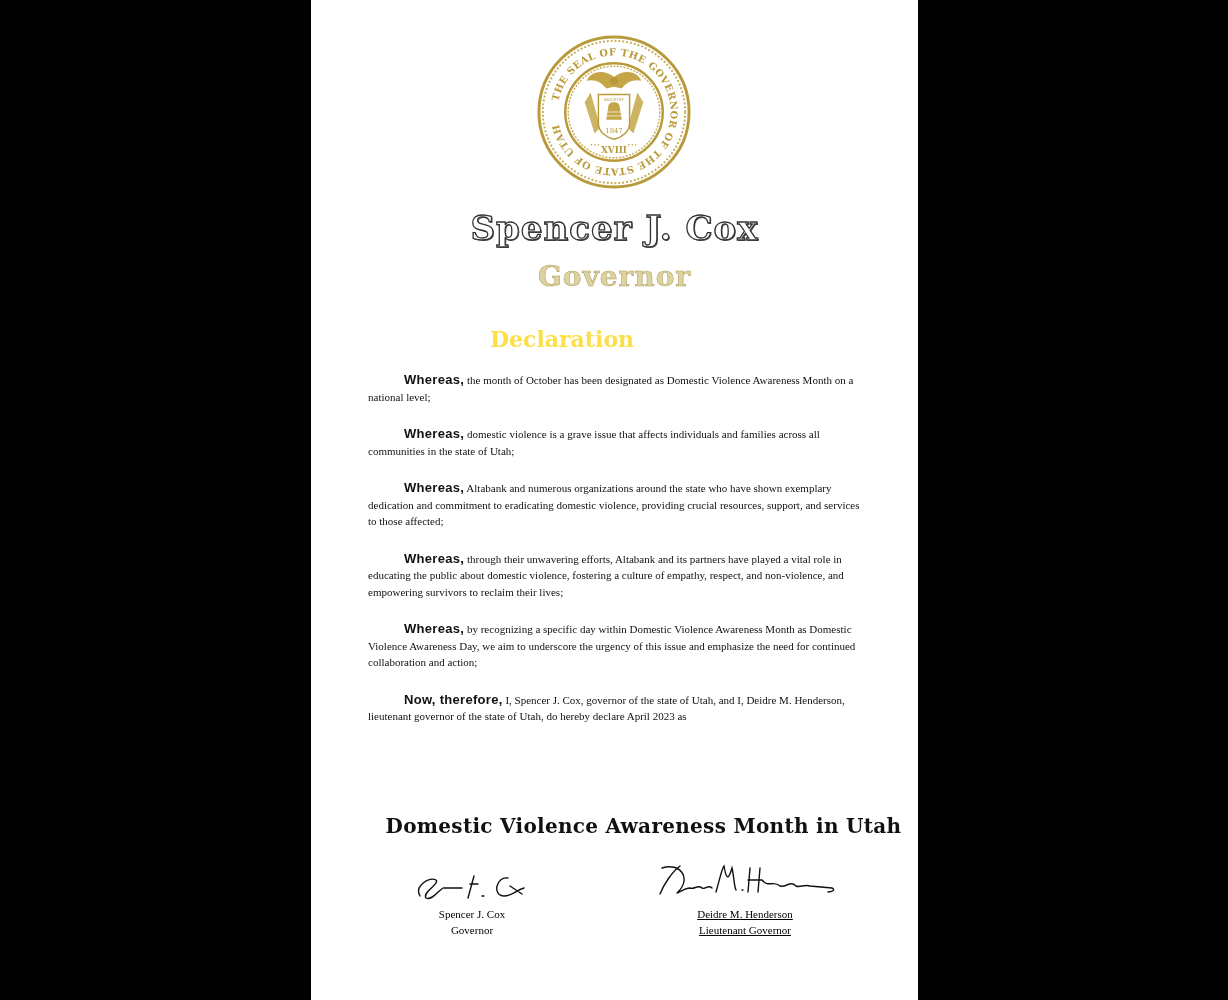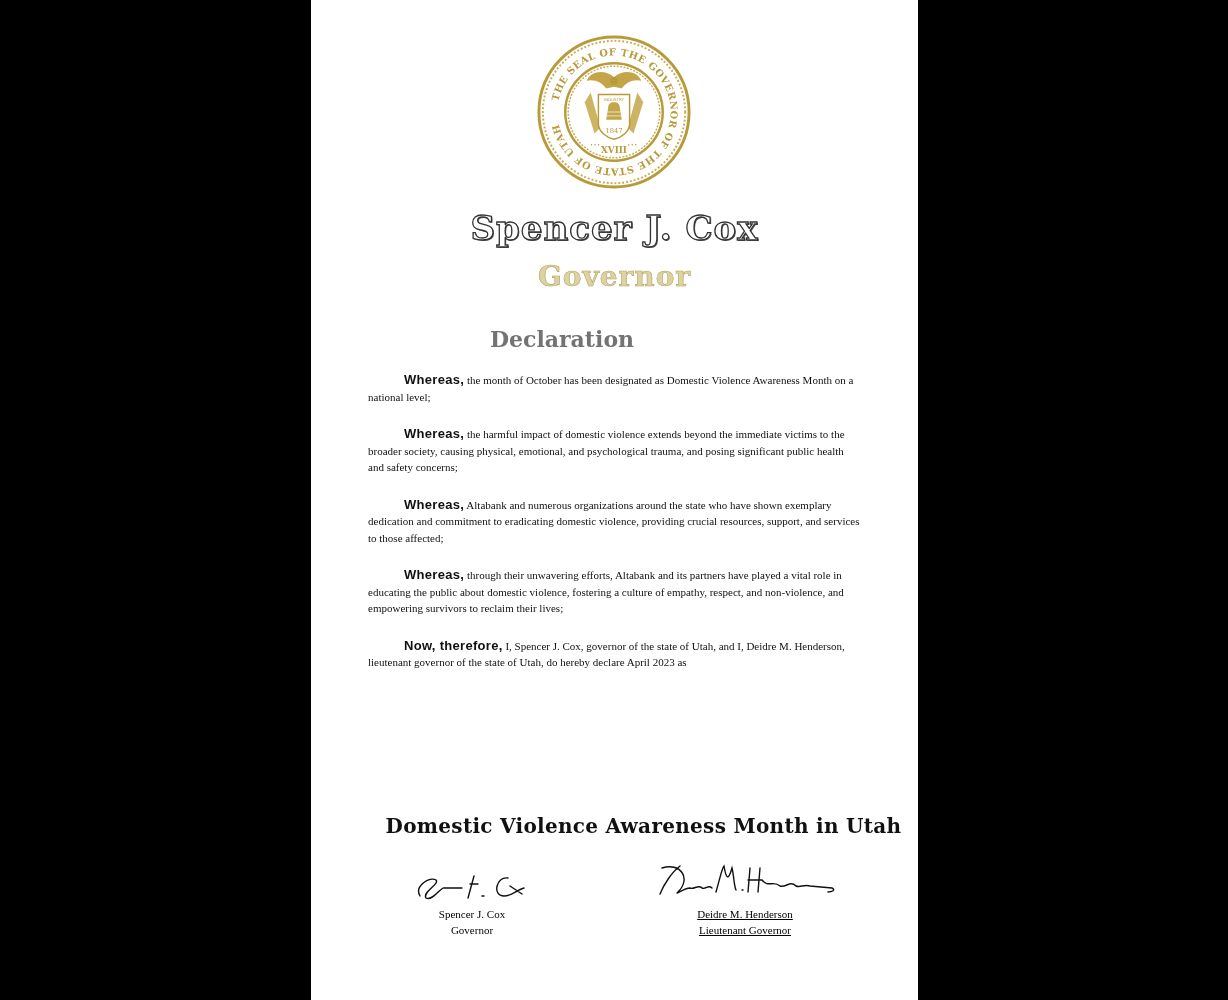--- a/index.html
+++ b/index.html
@@ -24,21 +24,21 @@
     text-shadow: 1px 1px 0 #555;
   }
   .gov-title {
     position: absolute; left: 311px; width: 607px; top: 260px; text-align: center;
     font-family: "DejaVu Serif", serif; font-weight: bold; font-size: 28px;
     color: #ddd3a0; letter-spacing: 1px;
     -webkit-text-stroke: 0.6px #b4a565;
   }
   .decl-heading {
     position: absolute; left: 311px; width: 502px; top: 326px; text-align: center;
-    font-family: "DejaVu Serif", serif; font-weight: bold; font-size: 22px; color: #737373;
+    font-family: "DejaVu Serif", serif; font-weight: bold; font-size: 22px; color: #fde047;
   }
   .body-text {
     position: absolute; left: 368px; width: 494px; top: 372px;
     font-size: 11px; line-height: 16.5px; color: #111;
   }
   .para { margin: 0 0 21px 0; text-indent: 36px; }
   .lead {
     font-family: Liberation Sans, sans-serif; font-weight: bold; font-size: 13px;
     letter-spacing: 0.3px;
   }
@@ -90,23 +90,24 @@
   </svg>
 </div>
 
 <div class="gov-name">Spencer J. Cox</div>
 <div class="gov-title">Governor</div>
 
 <div class="decl-heading">Declaration</div>
 
 <div class="body-text">
   <p class="para"><span class="lead">Whereas,</span><span> the month of October has been designated as Domestic Violence Awareness Month on a national level;</span></p>
-  <p class="para"><span class="lead">Whereas,</span><span> the harmful impact of domestic violence extends beyond the immediate victims to the broader society, causing physical, emotional, and psychological trauma, and posing significant public health and safety concerns;</span></p>
+  <p class="para"><span class="lead">Whereas,</span><span> domestic violence is a grave issue that affects individuals and families across all communities in the state of Utah;</span></p>
   <p class="para"><span class="lead">Whereas,</span><span> Altabank and numerous organizations around the state who have shown exemplary dedication and commitment to eradicating domestic violence, providing crucial resources, support, and services to those affected;</span></p>
   <p class="para"><span class="lead">Whereas,</span><span> through their unwavering efforts, Altabank and its partners have played a vital role in educating the public about domestic violence, fostering a culture of empathy, respect, and non-violence, and empowering survivors to reclaim their lives;</span></p>
+  <p class="para"><span class="lead">Whereas,</span><span> by recognizing a specific day within Domestic Violence Awareness Month as Domestic Violence Awareness Day, we aim to underscore the urgency of this issue and emphasize the need for continued collaboration and action;</span></p>
   <p class="para"><span class="lead">Now, therefore,</span><span> I, Spencer J. Cox, governor of the state of Utah, and I, Deidre M. Henderson, lieutenant governor of the state of Utah, do hereby declare April 2023 as</span></p>
 </div>
 
 <div class="proclaim">Domestic Violence Awareness Month in Utah</div>
 
 <div class="sig-block sig-left">
   <svg width="120" height="40" viewBox="0 0 120 40">
     <path d="M8 30 C 2 20, 18 10, 24 14 C 28 18, 10 26, 14 32 C 20 36, 30 20, 32 22 L 50 22 M62 10 L 56 32 M58 18 L 66 18 M70 30 L 72 30 M 96 12 C 84 10, 80 30, 92 30 C 100 30, 104 24, 112 22 M 98 20 L 110 28" fill="none" stroke="#111" stroke-width="1.4" stroke-linecap="round"></path>
   </svg>
   <div>Spencer J. Cox</div>

